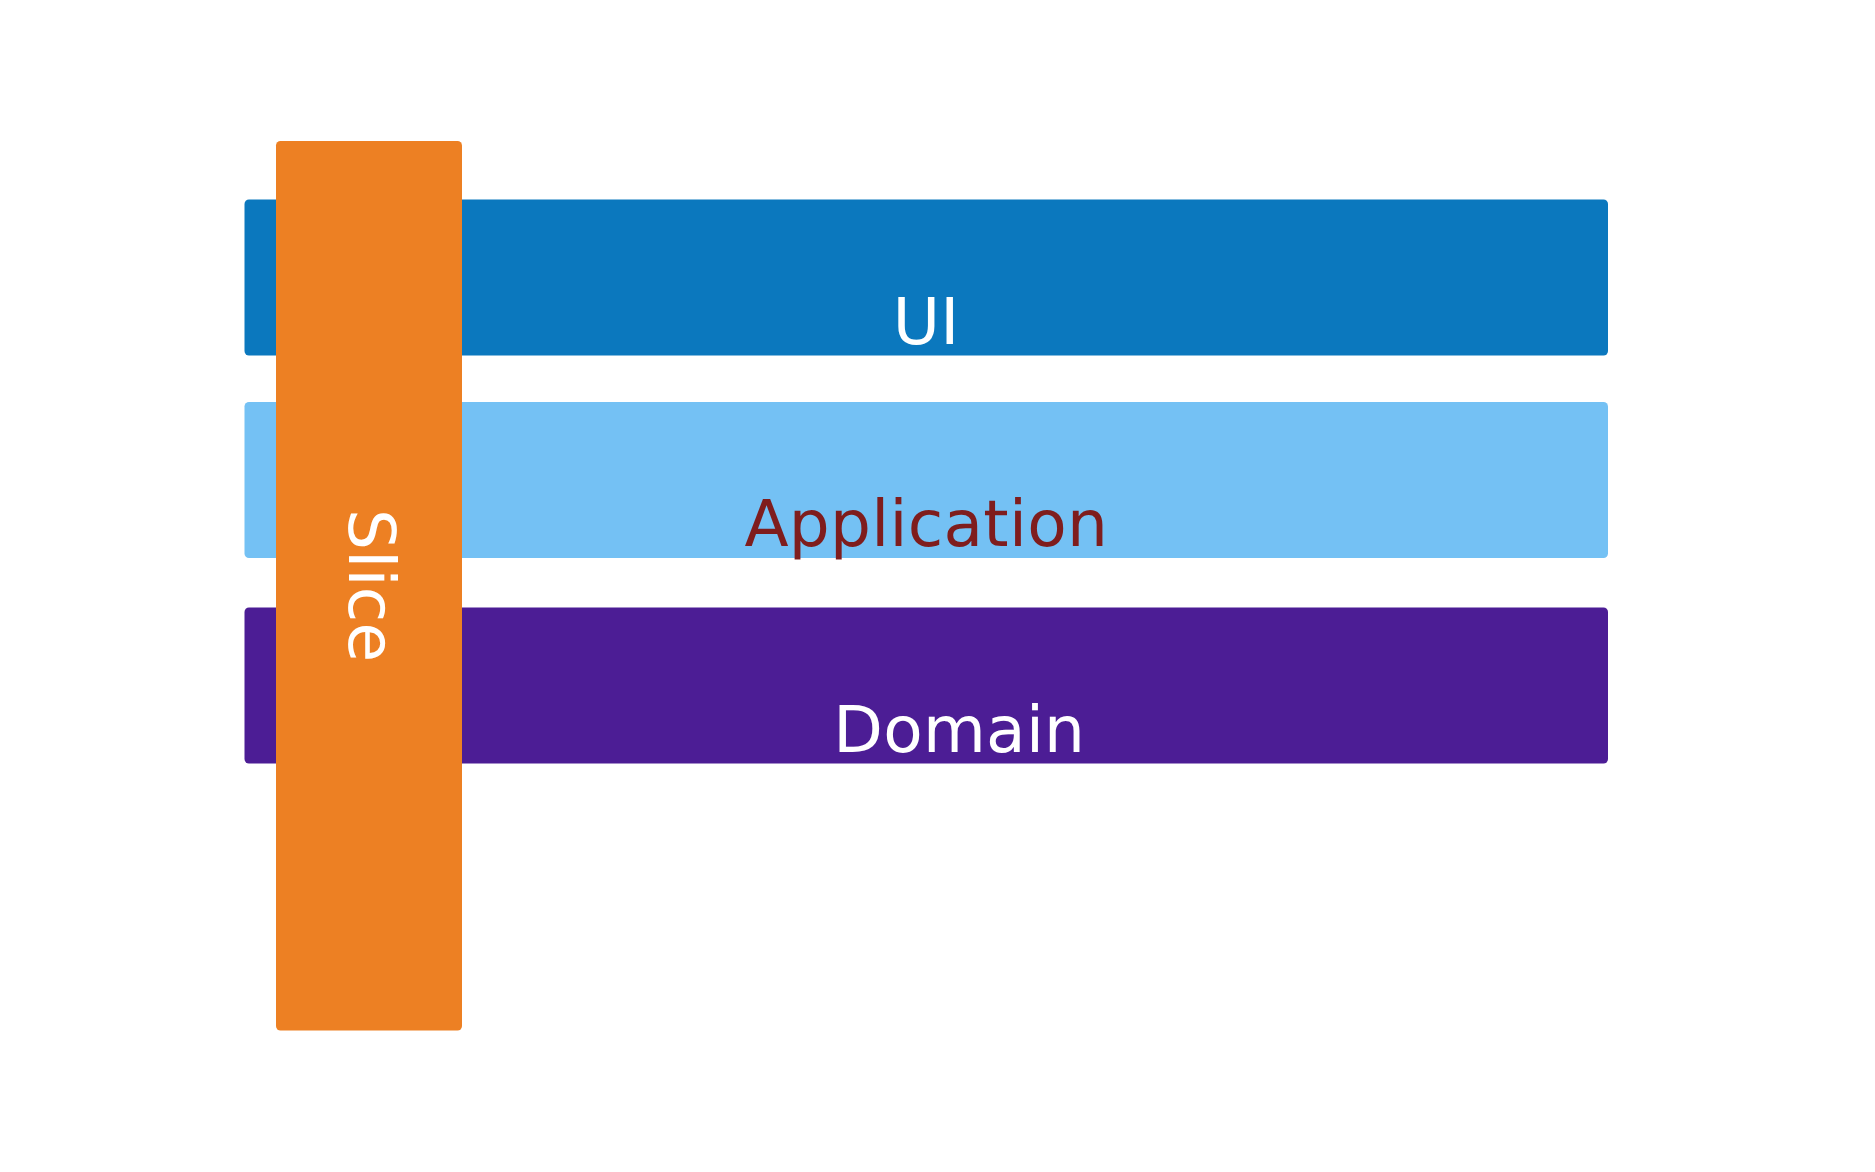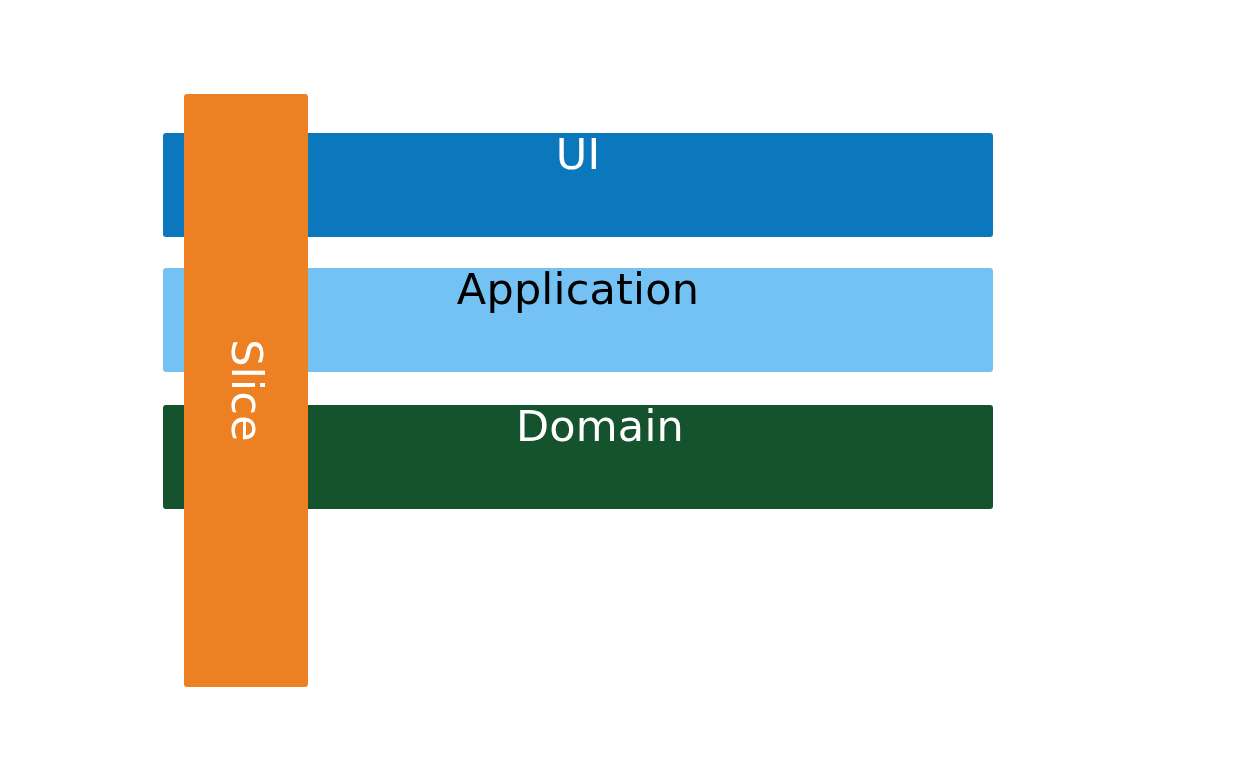--- a/index.html
+++ b/index.html
@@ -17,25 +17,25 @@
     width: 1250px;
     height: 781px;
     background: #ffffff;
     overflow: hidden;
   }
 
   
   .layer-bar {
     position: absolute;
     left: 163px;
-    width: 830px;
+    width: 909px;
     height: 104px;
     border-radius: 3px;
     display: flex;
-    align-items: flex-start;
+    align-items: flex-end;
     justify-content: center;
     box-sizing: border-box;
   }
   .layer-bar .layer-label {
     color: #ffffff;
     font-size: 43px;
     font-weight: 400;
     line-height: 1;
     letter-spacing: 0.2px;
     white-space: nowrap;
@@ -75,24 +75,24 @@
 </head>
 <body>
 
 <div id="diagram-canvas" style="width: 1250px; height: 781px; background: rgb(255, 255, 255);">
 
   <div class="layer-bar" id="layer-bar-0" style="background: rgb(11, 120, 190);">
     <span class="layer-label" style="color: rgb(255, 255, 255);">UI</span>
   </div>
 
   <div class="layer-bar" id="layer-bar-1" style="background: rgb(116, 193, 244);">
-    <span class="layer-label" style="color: #000000;">Application</span>
+    <span class="layer-label" style="color: #7f1d1d;">Application</span>
   </div>
 
-  <div class="layer-bar" id="layer-bar-2" style="background: #14532d; padding-left: 44px;">
+  <div class="layer-bar" id="layer-bar-2" style="background: #4c1d95; padding-left: 44px;">
     <span class="layer-label" style="color: rgb(255, 255, 255);">Domain</span>
   </div>
 
 
   <div id="slice-band" style="background: rgb(237, 128, 35);">
     <span class="slice-label" style="color: rgb(255, 255, 255); transform: rotate(90deg);">Slice</span>
   </div>
 
 </div>
 

